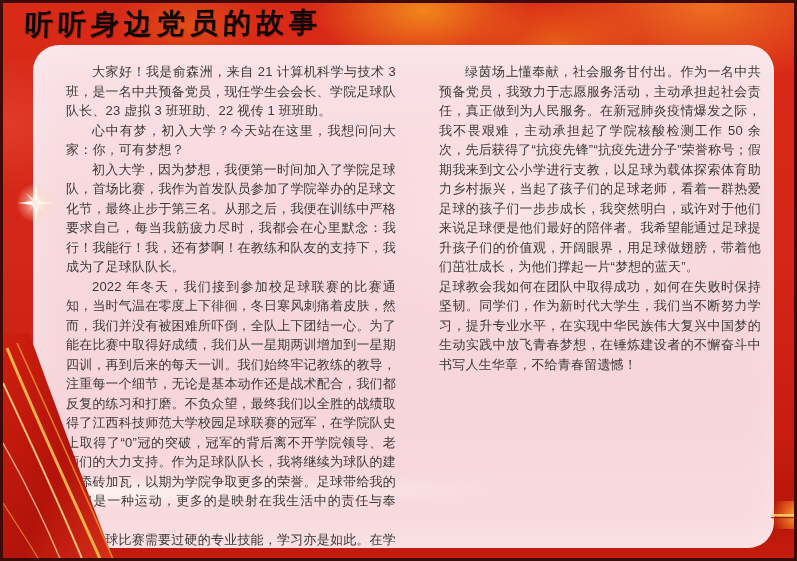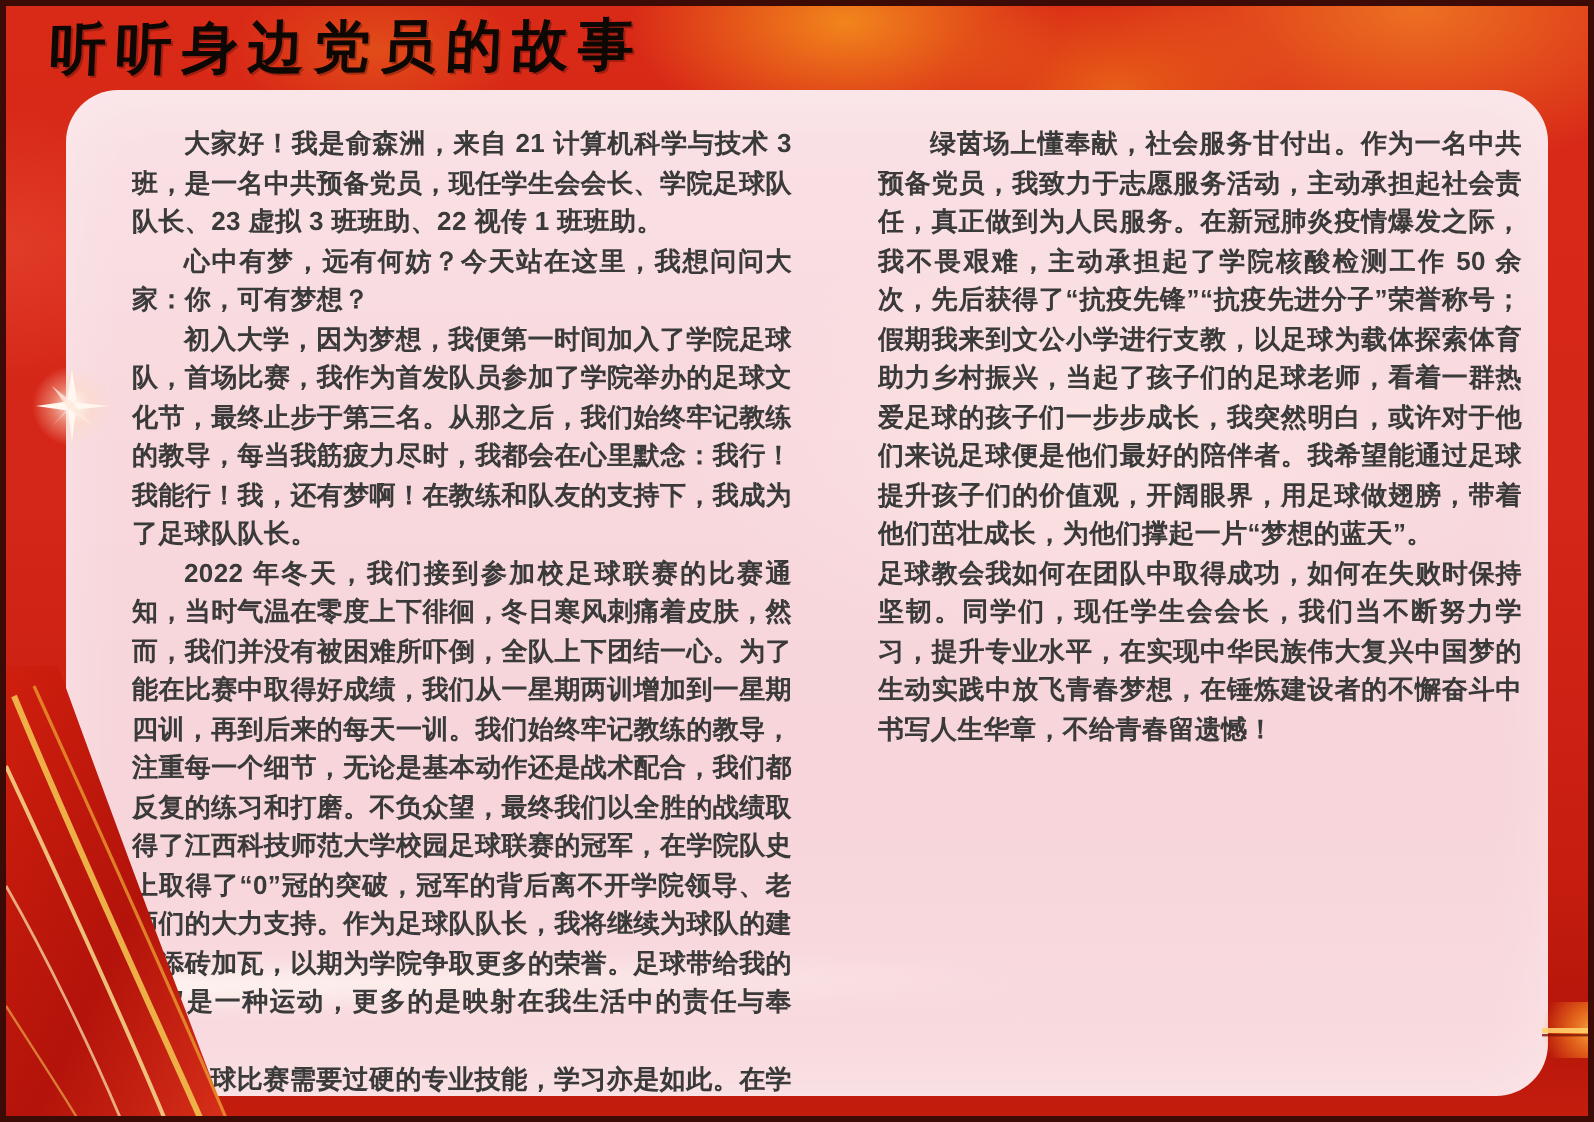--- a/index.html
+++ b/index.html
@@ -63,21 +63,21 @@
     pointer-events: none;
   }
 
   .columns {
     position: relative;
     display: flex;
     gap: 43px;
     padding: 17px 13px 0 33px;
     height: 100%;
   }
-  .col { overflow: hidden; font-weight: bold; }
+  .col { overflow: hidden; }
   .col-left  { width: 330px; }
   .col-right { width: 322px; }
 
   .para {
     margin: 0;
     font-size: 13px;
     line-height: 19.5px;
     color: #3a3a3a;
     text-align: justify;
     text-indent: 2em;
@@ -97,28 +97,28 @@
 
 <div class="slide">
 
   <div class="title">听听身边党员的故事</div>
 
   <div class="panel">
     <div class="streak"></div>
     <div class="columns">
       <div class="col col-left" id="col-left">
           <p class="para">大家好！我是俞森洲，来自 21 计算机科学与技术 3 班，是一名中共预备党员，现任学生会会长、学院足球队队长、23 虚拟 3 班班助、22 视传 1 班班助。</p>
-          <p class="para">心中有梦，远有何妨？今天站在这里，我想问问大家：你，可有梦想？</p>
-          <p class="para">初入大学，因为梦想，我便第一时间加入了学院足球队，首场比赛，我作为首发队员参加了学院举办的足球文化节，最终止步于第三名。从那之后，我们始终牢记教练的教导，每当我筋疲力尽时，我都会在心里默念：我行！我能行！我，还有梦啊！在教练和队友的支持下，我成为了足球队队长。</p>
+          <p class="para">心中有梦，初入大学？今天站在这里，我想问问大家：你，可有梦想？</p>
+          <p class="para">初入大学，因为梦想，我便第一时间加入了学院足球队，首场比赛，我作为首发队员参加了学院举办的足球文化节，最终止步于第三名。从那之后，我便在训练中严格要求自己，每当我筋疲力尽时，我都会在心里默念：我行！我能行！我，还有梦啊！在教练和队友的支持下，我成为了足球队队长。</p>
           <p class="para">2022 年冬天，我们接到参加校足球联赛的比赛通知，当时气温在零度上下徘徊，冬日寒风刺痛着皮肤，然而，我们并没有被困难所吓倒，全队上下团结一心。为了能在比赛中取得好成绩，我们从一星期两训增加到一星期四训，再到后来的每天一训。我们始终牢记教练的教导，注重每一个细节，无论是基本动作还是战术配合，我们都反复的练习和打磨。不负众望，最终我们以全胜的战绩取得了江西科技师范大学校园足球联赛的冠军，在学院队史上取得了“0”冠的突破，冠军的背后离不开学院领导、老师们的大力支持。作为足球队队长，我将继续为球队的建设添砖加瓦，以期为学院争取更多的荣誉。足球带给我的不仅是一种运动，更多的是映射在我生活中的责任与奉献。</p>
           <p class="para">足球比赛需要过硬的专业技能，学习亦是如此。在学业上，我一直坚持着对专业知识的热爱和追求，通过不断地学习和积累，两年间我荣获两次国家励志奖学金、四次校一等奖学金，两次三好学生标兵等荣誉，这些荣誉和成绩激励着我不断前行。</p>
         </div>
       <div class="col col-right" id="col-right">
           <p class="para">绿茵场上懂奉献，社会服务甘付出。作为一名中共预备党员，我致力于志愿服务活动，主动承担起社会责任，真正做到为人民服务。在新冠肺炎疫情爆发之际，我不畏艰难，主动承担起了学院核酸检测工作 50 余次，先后获得了“抗疫先锋”“抗疫先进分子”荣誉称号；假期我来到文公小学进行支教，以足球为载体探索体育助力乡村振兴，当起了孩子们的足球老师，看着一群热爱足球的孩子们一步步成长，我突然明白，或许对于他们来说足球便是他们最好的陪伴者。我希望能通过足球提升孩子们的价值观，开阔眼界，用足球做翅膀，带着他们茁壮成长，为他们撑起一片“梦想的蓝天”。</p>
-          <p class="para no-indent">足球教会我如何在团队中取得成功，如何在失败时保持坚韧。同学们，现任学生会会长，我们当不断努力学习，提升专业水平，在实现中华民族伟大复兴中国梦的生动实践中放飞青春梦想，在锤炼建设者的不懈奋斗中书写人生华章，不给青春留遗憾！</p>
+          <p class="para no-indent">足球教会我如何在团队中取得成功，如何在失败时保持坚韧。同学们，作为新时代大学生，我们当不断努力学习，提升专业水平，在实现中华民族伟大复兴中国梦的生动实践中放飞青春梦想，在锤炼建设者的不懈奋斗中书写人生华章，不给青春留遗憾！</p>
         </div>
     </div>
   </div>
 
   <svg class="deco" width="797" height="561" viewBox="0 0 797 561">
     <defs>
       <linearGradient id="ribbonRed" x1="0" y1="0" x2="1" y2="1">
         <stop offset="0" stop-color="#cf1f0e"></stop>
         <stop offset="0.55" stop-color="#b3130a"></stop>
         <stop offset="1" stop-color="#d8301a"></stop>

